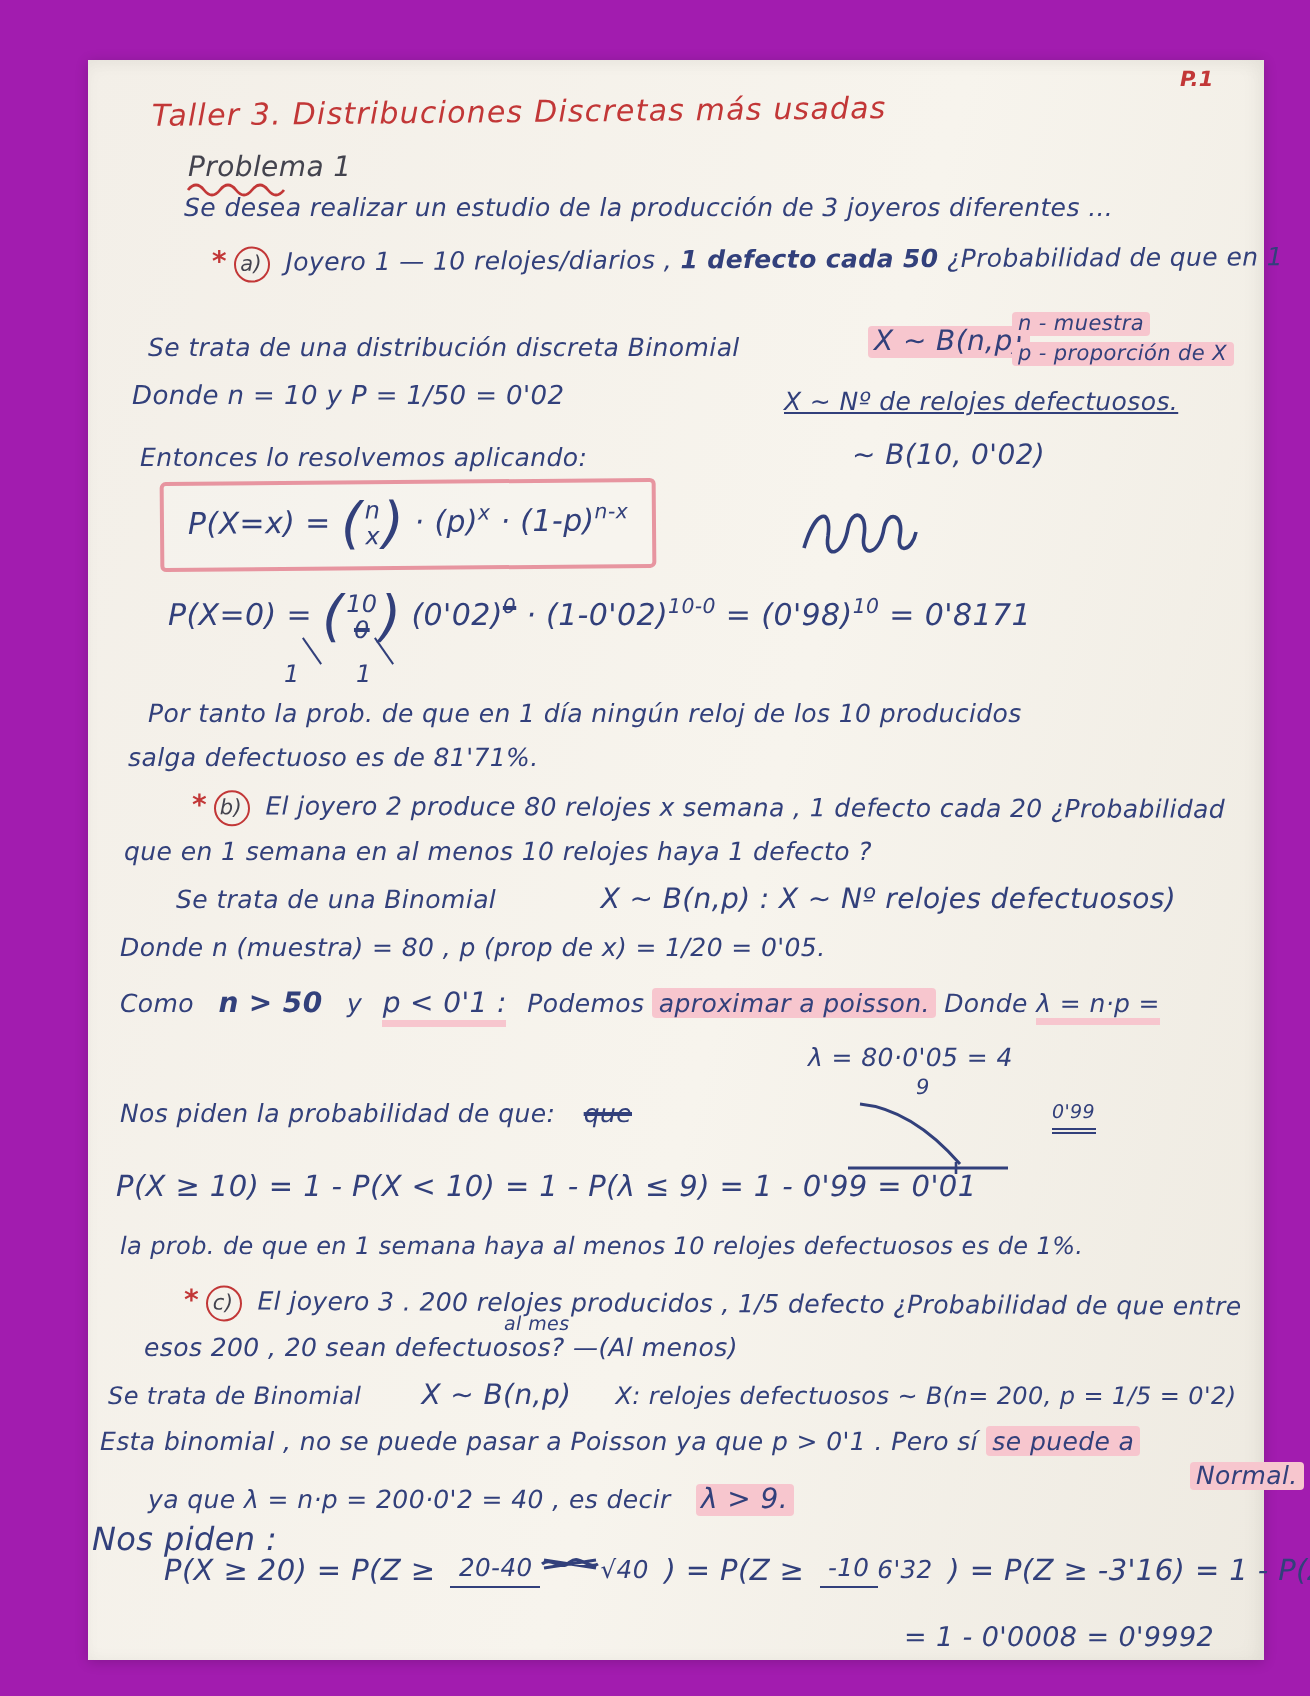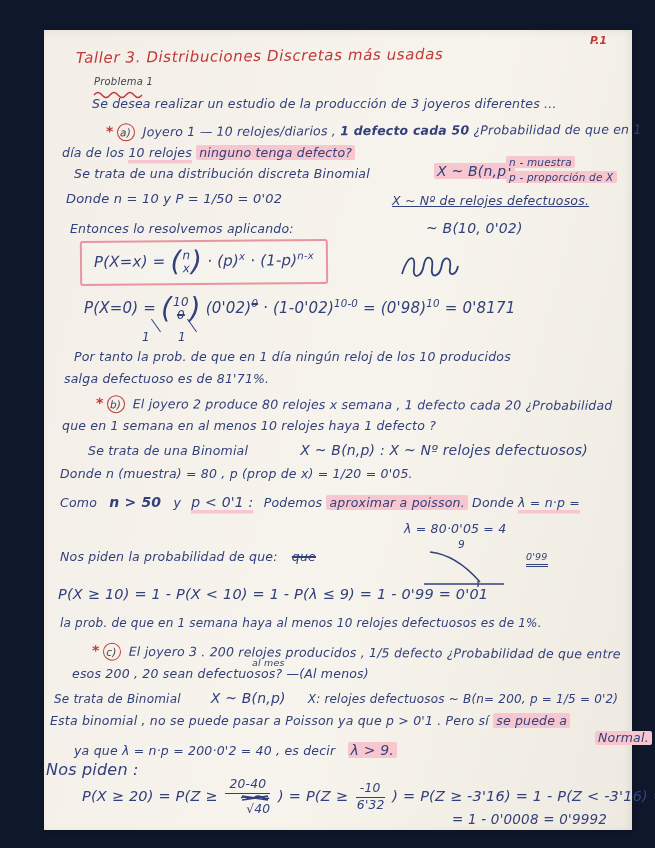--- a/index.html
+++ b/index.html
@@ -4,21 +4,21 @@
 <style>
   :root{
     --ink:#32407b;
     --ink-dark:#43434e;
     --red:#c23737;
     --hl:#f7c6ce;
     --paper:#f4f1ea;
   }
   html,body{margin:0;padding:0;background:#ffffff;}
   #canvas{
-    position:relative;width:655px;height:848px;background:#0f172a;overflow:hidden;
+    position:relative;width:655px;height:848px;background:#a21caf;overflow:hidden;
     font-family:"DejaVu Sans",sans-serif;
   }
   #paper{
     position:absolute;left:44px;top:30px;width:588px;height:800px;
     background:linear-gradient(105deg,#f3efe8 0%,#f7f4ed 55%,#eeeae1 100%);
     box-shadow:0 1px 6px rgba(0,0,0,0.18), inset -4px 0 9px rgba(0,0,0,0.04), inset 0 3px 8px rgba(0,0,0,0.03);
   }
   .line{
     position:absolute;white-space:nowrap;color:var(--ink);
     font-size:12.5px;font-style:italic;letter-spacing:.2px;line-height:1.15;
@@ -42,57 +42,52 @@
   .box{
     border:2px solid #e795a0;border-radius:3px;padding:7px 12px 9px 12px;
     transform:rotate(-0.5deg);display:inline-block;background:rgba(255,255,255,0.15);
   }
   .paren{font-size:185%;font-weight:300;vertical-align:middle;line-height:.8;}
   .stack{
     display:inline-flex;flex-direction:column;align-items:center;vertical-align:middle;
     line-height:1.05;font-size:80%;padding:0 1px;
   }
   .frac{
-    display:inline-flex;flex-direction:column;align-items:flex-end;vertical-align:middle;
+    display:inline-flex;flex-direction:row;align-items:flex-start;vertical-align:middle;
     line-height:1.1;font-size:85%;margin:0 3px;
   }
   .frac .num{border-bottom:1.5px solid currentColor;padding:0 4px 1px 4px;}
   .frac .den{padding-top:1px;}
   sup{font-size:68%;}
   .arrowline{position:absolute;width:16px;border-top:1.5px solid var(--ink);}
   .one{position:absolute;font-size:12px;color:var(--ink);font-style:italic;}
   .dbl-ul{border-bottom:3px double var(--ink);padding-bottom:1px;}
   svg{overflow:visible;}
 </style>
 </head>
 <body>
 
 <div id="canvas">
   <div id="paper">
 
     <div class="line red b sm" style="left:546px;top:4px;">P.1</div>
 
     <div class="line red" style="left:32px;top:18px;font-size:15px;letter-spacing:.6px;transform:rotate(-0.6deg);">Taller 3. Distribuciones Discretas más usadas</div>
 
-    <div class="line dark" style="left:50px;top:46px;font-size:10px;text-align:right;">Problema 1</div>
+    <div class="line dark" style="left:50px;top:46px;font-size:14px;text-align:right;">Problema 1</div>
     <svg style="position:absolute;left:49px;top:61px;" width="58" height="7">
       <path d="M1 4 q4 -5 8 0 t8 0 t8 0 t8 0 t8 0 t8 0" fill="none" stroke="#c23737" stroke-width="1.4"></path>
     </svg>
     <div class="line" style="left:48px;top:67px;font-style:italic;">Se desea realizar un estudio de la producción de 3 joyeros diferentes ...</div>
 
     <div class="line" style="left:62px;top:92px;transform:rotate(-0.3deg);">
       <span class="star">*</span><span class="cmark">a)</span>
       <span>Joyero 1 — 10 relojes/diarios ,</span>
       <span class="b">1 defecto cada 50</span>
       <span>¿Probabilidad de que en 1</span>
-    </div>
-    <div class="line" style="left:18px;top:116px;">
-      <span>día de los</span>
-      <span class="ulp">10 relojes</span>
-      <span class="hl">ninguno tenga defecto?</span>
     </div>
 
     <div class="line" style="left:30px;top:137px;">Se trata de una distribución discreta Binomial</div>
     <div class="line big hl" style="left:390px;top:133px;">X ~ B(n,p)</div>
     <div class="line sm hl" style="left:462px;top:126px;">n - muestra</div>
     <div class="line sm hl" style="left:462px;top:141px;">p - proporción de X</div>
 
     <div class="line" style="left:22px;top:162px;font-size:13px;">Donde n = 10 y P = 1/50 = 0'02</div>
     <div class="line" style="left:348px;top:164px;text-decoration:underline;">X ~ Nº de relojes defectuosos.</div>
 

